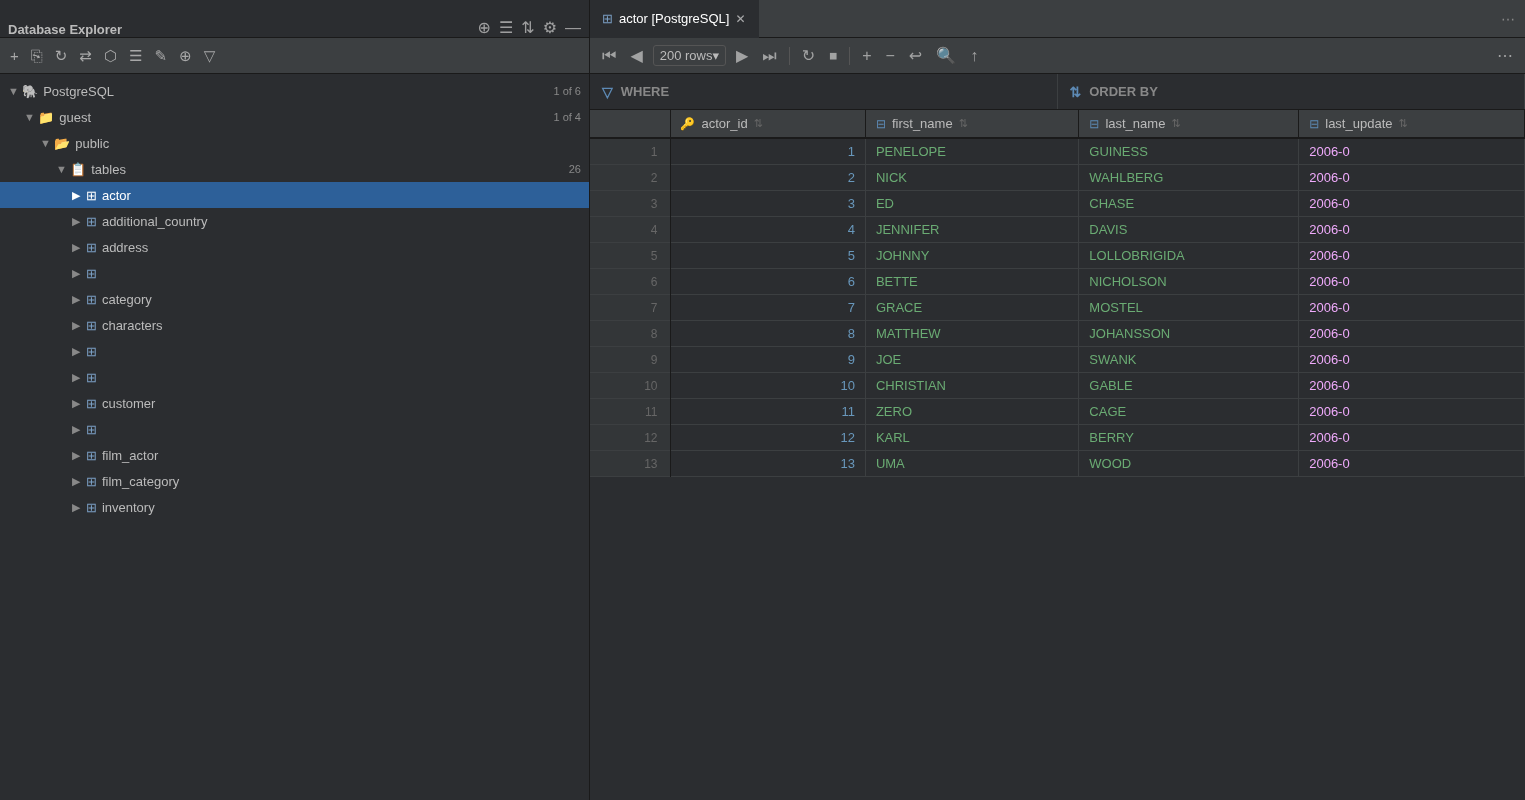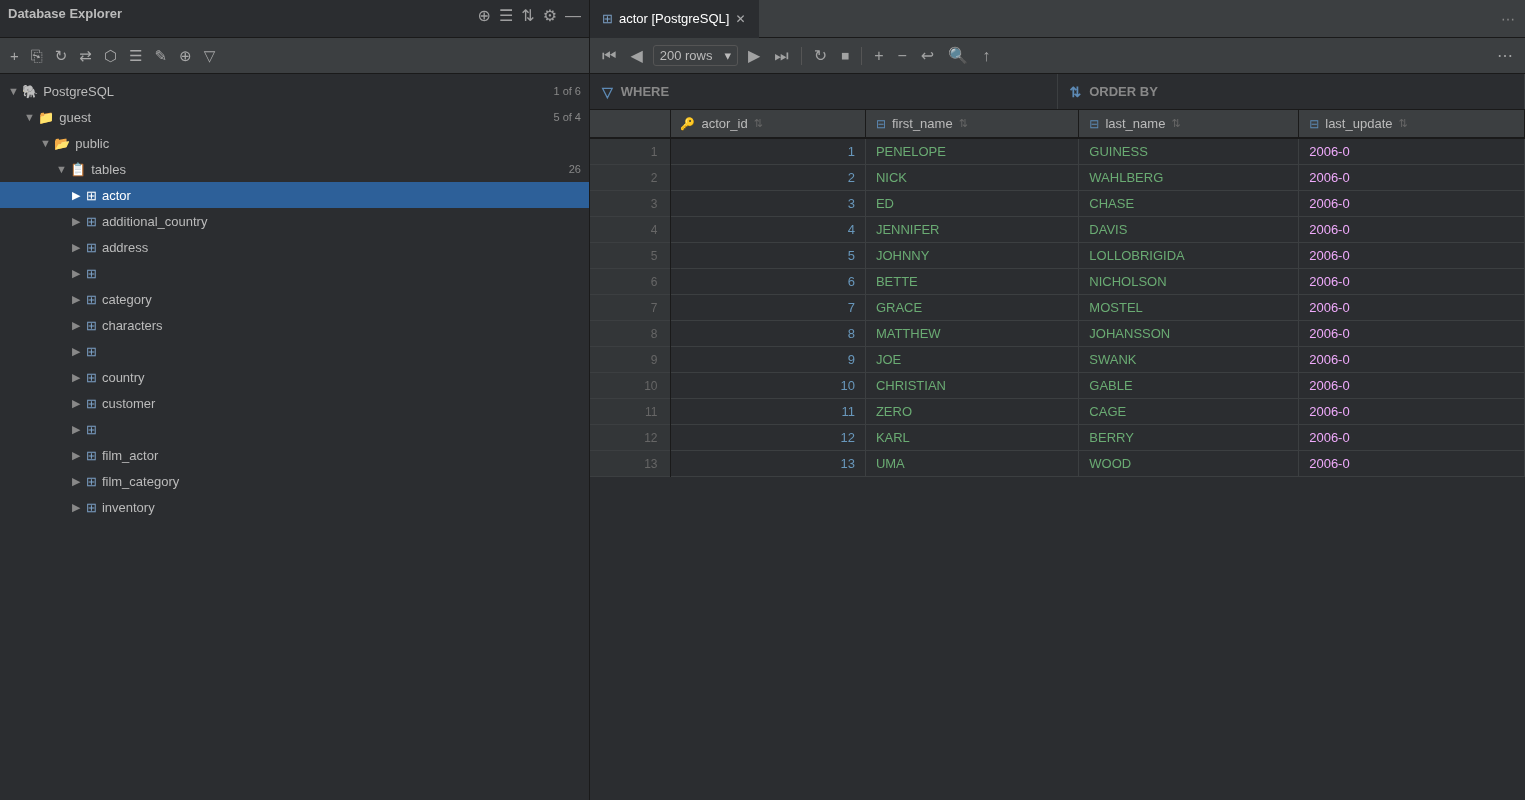--- a/index.html
+++ b/index.html
@@ -17,23 +17,23 @@
       width: 590px;
       background: #2b2d30;
       display: flex;
       flex-direction: column;
       flex-shrink: 0;
       border-right: 1px solid #1a1a1a;
     }
 
     .left-panel-header {
       display: flex;
-      align-items: flex-start;
+      align-items: flex-end;
       justify-content: space-between;
-      padding: 6px 8px;
+      padding: 0 8px;
       background: #2b2d30;
       border-bottom: 1px solid #1a1a1a;
       color: #bbbbbb;
       height: 38px;
       flex-shrink: 0;
     }
 
     .left-panel-header-title {
       font-size: 13px;
       font-weight: 600;
@@ -193,21 +193,21 @@
       color: #bbbbbb;
       font-size: 16px;
       cursor: pointer;
       padding: 2px 4px;
       opacity: 0.8;
     }
 
     .rows-selector {
       display: flex;
       align-items: center;
-      gap: 12px;
+      gap: 0;
       color: #bbbbbb;
       font-size: 13px;
       cursor: pointer;
       padding: 2px 6px;
       border: 1px solid #555;
       border-radius: 3px;
       background: #3c3f41;
     }
 
     .data-toolbar-sep {
@@ -381,21 +381,21 @@
         <span class="chevron">▼</span>
         <span class="item-icon icon-postgres">🐘</span>
         <span class="item-label">PostgreSQL</span>
         <span class="badge">1 of 6</span>
       </div>
 
       <div class="tree-item indent-1">
         <span class="chevron">▼</span>
         <span class="item-icon icon-schema">📁</span>
         <span class="item-label">guest</span>
-        <span class="badge">5 of 4</span>
+        <span class="badge">1 of 4</span>
       </div>
 
       <div class="tree-item indent-2">
         <span class="chevron">▼</span>
         <span class="item-icon icon-schema">📂</span>
         <span class="item-label">public</span>
         <span class="badge"></span>
       </div>
 
       <div class="tree-item indent-3">
@@ -441,21 +441,20 @@
       </div>
 
       <div class="tree-item indent-4">
         <span class="chevron">▶</span>
         <span class="item-icon icon-table">⊞</span>
       </div>
 
       <div class="tree-item indent-4">
         <span class="chevron">▶</span>
         <span class="item-icon icon-table">⊞</span>
-        <span class="item-label">country</span>
       </div>
 
       <div class="tree-item indent-4">
         <span class="chevron">▶</span>
         <span class="item-icon icon-table">⊞</span>
         <span class="item-label">customer</span>
       </div>
 
       <div class="tree-item indent-4">
         <span class="chevron">▶</span>

